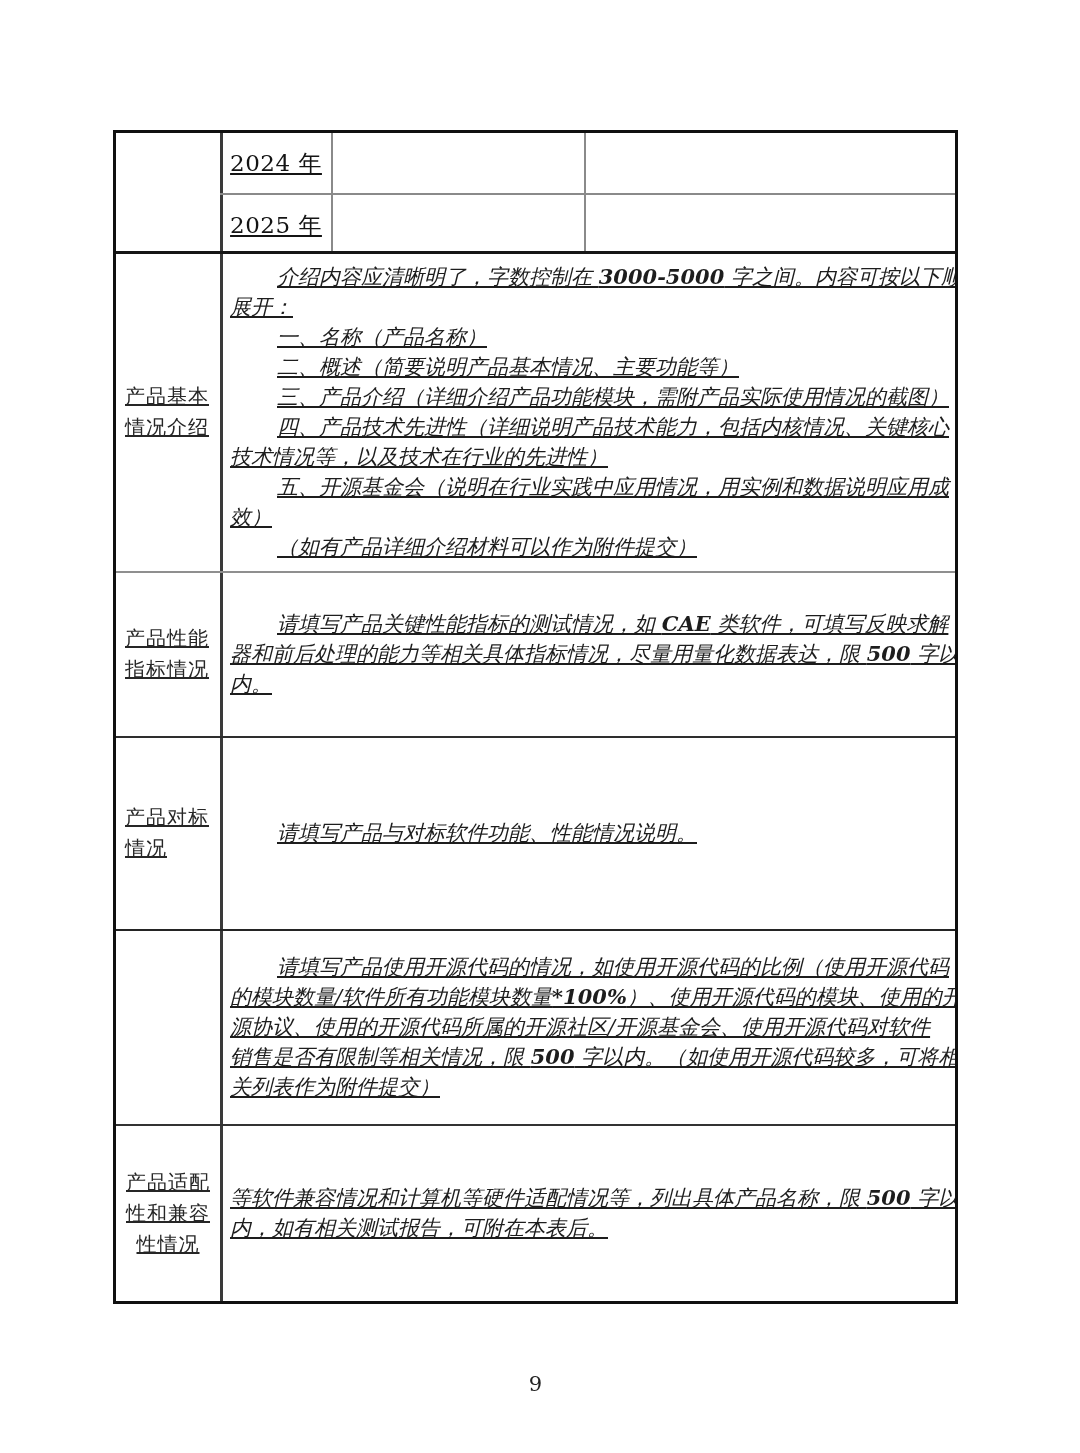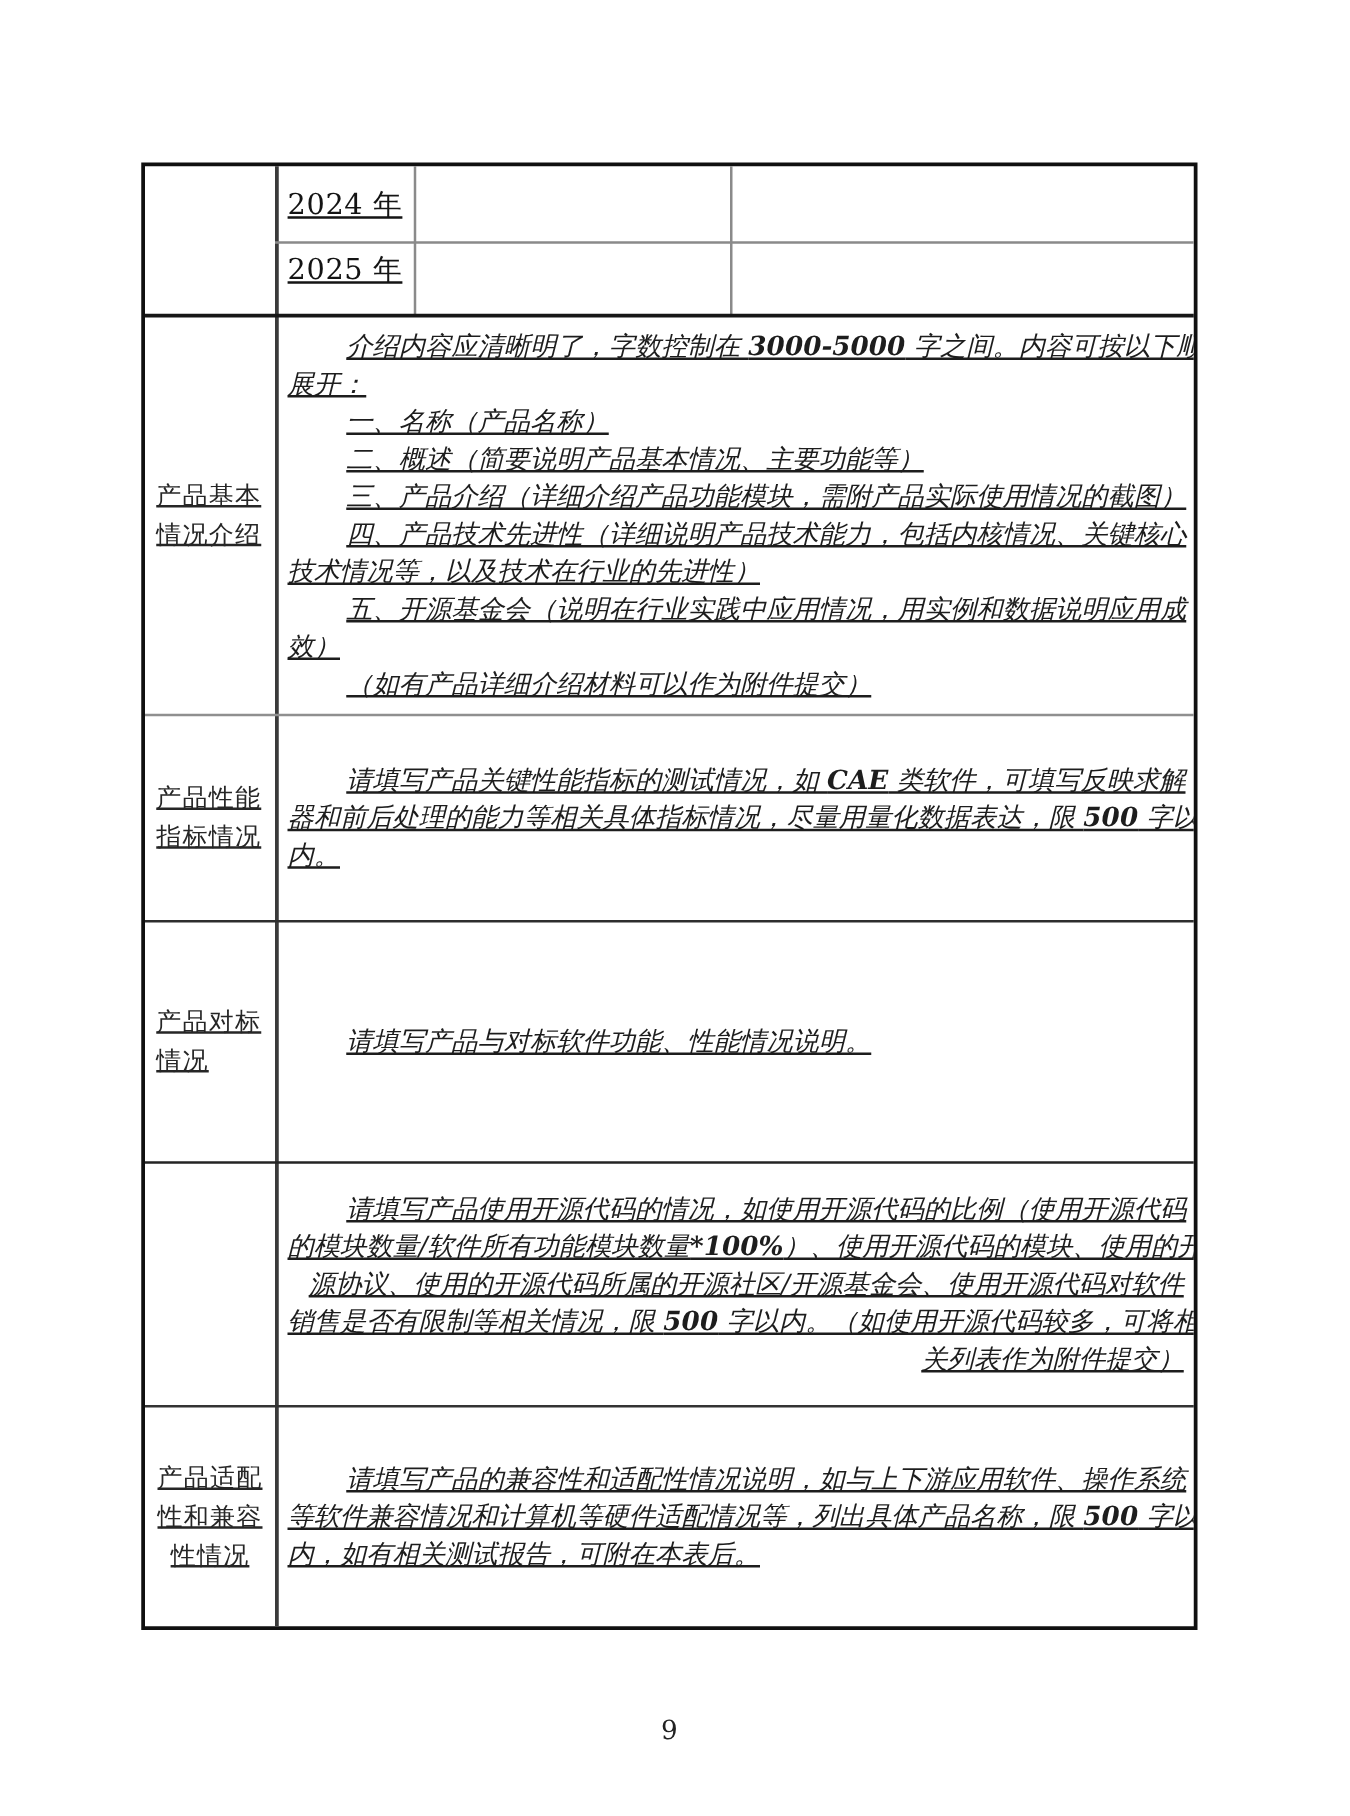--- a/index.html
+++ b/index.html
@@ -35,21 +35,21 @@
   .hl.h-r4   { top: 991px; width: 839px; background: #333333; }
 
   .cell { position: absolute; box-sizing: border-box; overflow: hidden; text-decoration: underline; }
 
   .year-cell {
     left: 104px; width: 112px;
     display: flex; align-items: center; justify-content: center;
     font-size: 23px; color: #141414; letter-spacing: 0.5px;
   }
   .y1 { top: 0; height: 60px; }
-  .y2 { top: 50px; height: 64px; }
+  .y2 { top: 60px; height: 64px; }
 
   .empty-cell { background: transparent; }
 
   .label-cell {
     left: 0; width: 104px;
     display: flex; flex-direction: column; justify-content: center;
     padding: 0 8px 0 9px;
     font-size: 20px; line-height: 31px; letter-spacing: 1px;
     color: #262626;
   }
@@ -59,21 +59,21 @@
     left: 104px; width: 735px;
     display: flex; flex-direction: column; justify-content: center;
     padding: 0 8px 0 10px;
     font-style: italic;
     font-size: 21px; line-height: 30px;
     color: #1d1d1d;
   }
   .row-base   { top: 120px; height: 318px; }
   .row-perf   { top: 439px; height: 164px; }
   .row-bench  { top: 604px; height: 192px; }
-  .row-open   { top: 797px; height: 194px; text-align: right; }
+  .row-open   { top: 797px; height: 194px; }
   .row-compat { top: 992px; height: 176px; border-radius: 22px; }
 
   .tline { white-space: nowrap; }
   .tline.ind { padding-left: 47px; }
   .bnum { font-weight: bold; }
 
   .pageno {
     position: absolute;
     left: 113px; top: 1372px; width: 845px;
     text-align: center;
@@ -145,21 +145,20 @@
         <div class="tline"><span>的模块数量/软件所有功能模块数量</span><span class="bnum">*100%</span><span>）、使用开源代码的模块、使用的开</span></div>
         <div class="tline"><span>源协议、使用的开源代码所属的开源社区/开源基金会、使用开源代码对软件</span></div>
         <div class="tline"><span>销售是否有限制等相关情况，限 </span><span class="bnum">500</span><span> 字以内。（如使用开源代码较多，可将相</span></div>
         <div class="tline"><span>关列表作为附件提交）</span></div>
       </div>
 
     <div class="cell label-cell row-compat centered">
       <span>产品适配性和兼容性情况</span>
     </div>
     <div class="cell content-cell row-compat">
-        <div class="tline ind"><span>请填写产品的兼容性和适配性情况说明，如与上下游应用软件、操作系统</span></div>
         <div class="tline"><span>等软件兼容情况和计算机等硬件适配情况等，列出具体产品名称，限 </span><span class="bnum">500</span><span> 字以</span></div>
         <div class="tline"><span>内，如有相关测试报告，可附在本表后。</span></div>
       </div>
 
   </div>
 
   <div class="pageno">9</div>
 </div>
 
 </body></html>

